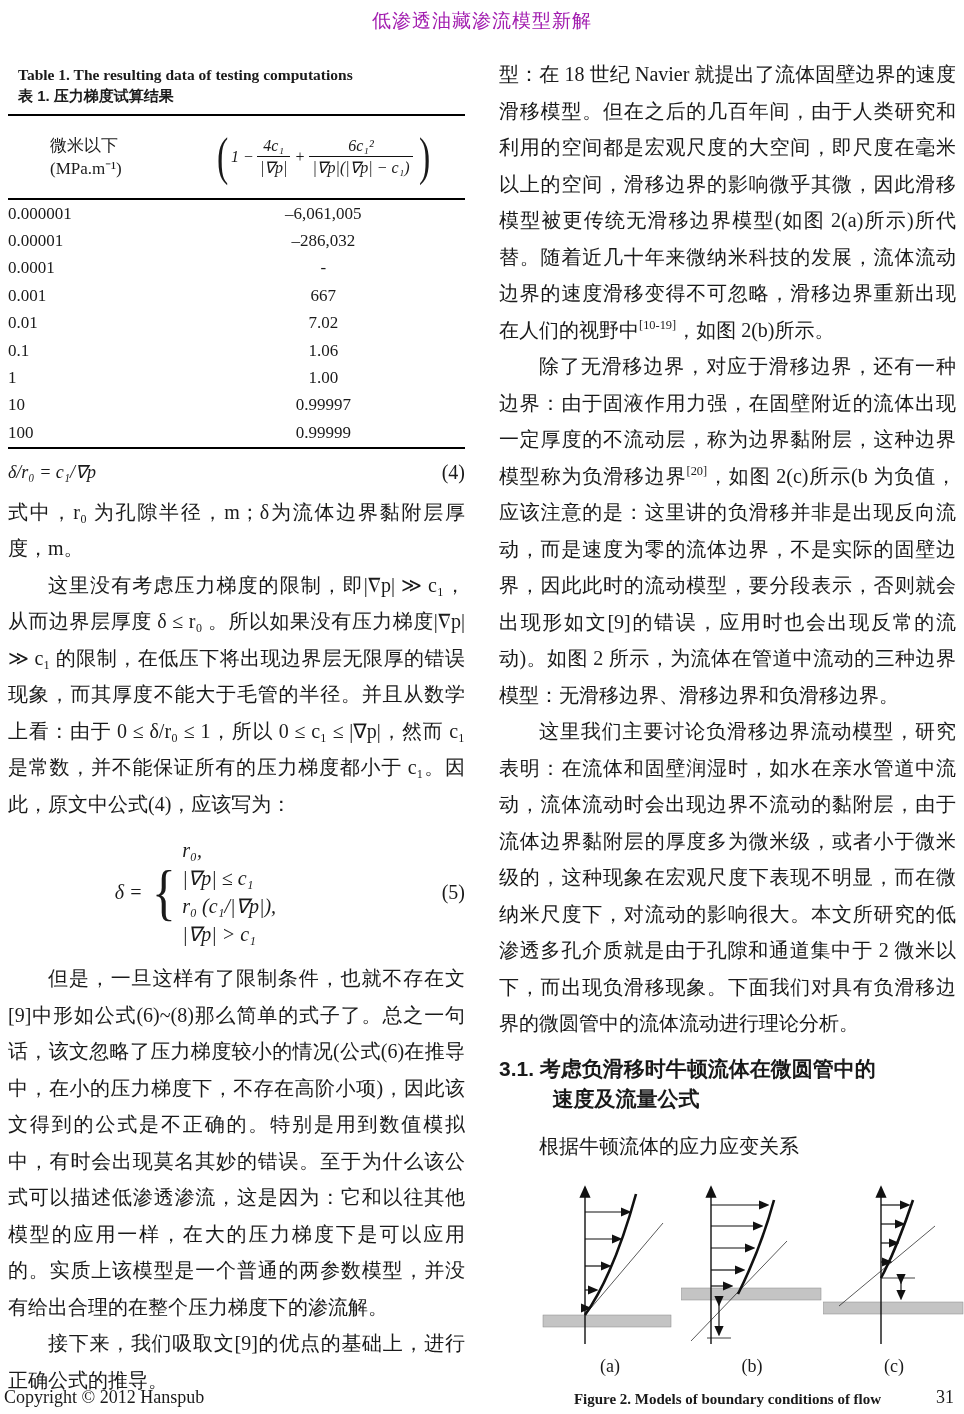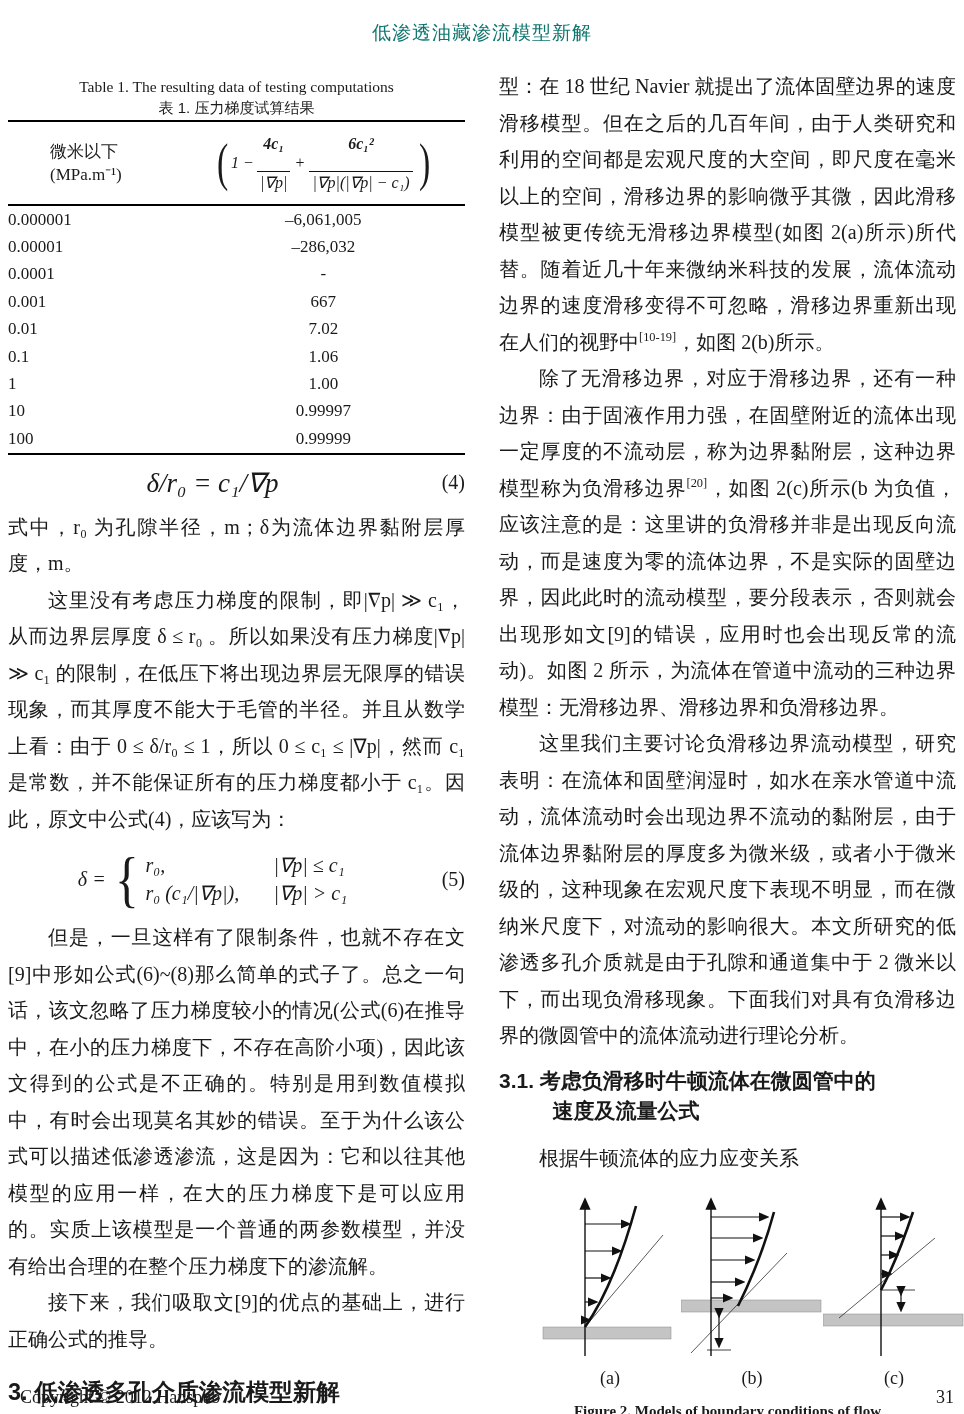--- a/index.html
+++ b/index.html
@@ -2,69 +2,69 @@
 <html><head>
 <meta charset="utf-8">
 <style>
   html,body{margin:0;padding:0;background:#fff;}
   .page{
     position:relative;width:964px;height:1414px;background:#fff;
     font-family:"Liberation Serif", serif;color:#1a1a1a;
     overflow:hidden;
   }
   .running-head{
-    text-align:center;padding-top:20px;font-size:19px;color:#0f766e;
+    text-align:center;padding-top:8px;font-size:19px;color:#a21caf;
     letter-spacing:1px;
   }
   .cols{display:flex;gap:34px;padding:0 8px;margin-top:22px;}
   .col{width:457px;}
   .body-text{font-size:20px;line-height:36.5px;text-align:justify;}
   .indent{text-indent:2em;}
   sup{font-size:0.62em;line-height:0;}
   
-  .tbl-caption{text-align:center;font-weight:normal;font-size:15.5px;line-height:21px;margin:8px 10px 2px;}
+  .tbl-caption{font-weight:bold;font-size:15.5px;line-height:21px;margin:8px 10px 8px;}
   .tbl-caption .zh{font-family:"Liberation Sans",sans-serif;font-size:15px;}
   table.dtable{width:100%;border-collapse:collapse;border-top:2px solid #000;border-bottom:2px solid #000;}
   table.dtable th{border-bottom:2px solid #000;font-weight:normal;height:80px;vertical-align:middle;}
   .th1{font-size:17px;text-align:left;padding-left:42px;line-height:23px;width:38%;}
   .th2{text-align:center;}
   td.c1{width:38%;text-align:left;font-size:17px;height:27.4px;padding:0;}
   td.c2{text-align:center;font-size:17px;height:27.4px;padding:0;}
   
   .math{font-style:italic;}
   .formula{display:inline-flex;align-items:center;font-size:16px;font-style:italic;}
   .paren{font-size:52px;font-weight:200;font-style:normal;line-height:0.9;transform:scaleX(.65);}
   .frac{display:inline-block;text-align:center;vertical-align:middle;margin:0 3px;}
-  .frac .num{display:block;border-bottom:1px solid #111;padding:0 3px 18px;font-weight:bold;}
+  .frac .num{display:block;border-bottom:1px solid #111;padding:0 3px 1px;}
   .frac .den{display:block;padding:1px 3px 0;}
   .fop{margin:0 2px;font-style:normal;}
   
   .eq-line{display:flex;align-items:center;margin:12px 0 10px;}
-  .eq-body{flex:1;text-align:center;font-size:27px;}
+  .eq-body{flex:1;text-align:left;font-size:18px;}
   .eq-num{width:48px;text-align:right;font-size:20px;}
   .eq5-wrap{display:flex;align-items:center;margin:14px 0 12px;}
   .eq5-center{flex:1;display:flex;justify-content:center;align-items:center;font-size:20px;}
   .brace{font-size:62px;font-weight:200;line-height:0.85;margin:0 4px 0 6px;transform:scaleX(.8);}
   .cases{display:inline-block;}
-  .cases .crow{display:flex;line-height:28px;}
+  .cases .crow{display:flex;line-height:28px;flex-direction:column;}
   .cases .cval{min-width:128px;text-align:left;}
   .cases .ccond{text-align:left;}
   
   .h-sec{font-family:"Liberation Sans",sans-serif;font-weight:bold;font-size:23.5px;margin:20px 0 28px;line-height:30px;}
   .h-sub{font-family:"Liberation Sans",sans-serif;font-weight:bold;font-size:21px;line-height:30px;margin:12px 0 14px;}
   .h-sub .l2{margin-left:2.55em;}
   
   .fig{margin-top:14px;}
   .fig-panels{display:flex;justify-content:space-between;padding:0 28px 0 40px;}
   .fig-panel{text-align:center;}
   .fig-label{font-size:18px;margin-top:2px;}
   .fig-caption{font-weight:bold;font-size:15px;line-height:20px;text-align:center;margin-top:12px;}
   
   .footer{
-    position:absolute;left:20px;right:10px;bottom:6px;
+    position:absolute;left:4px;right:10px;bottom:6px;
     display:flex;justify-content:space-between;font-size:18px;
   }
 </style>
 </head>
 <body>
 
 <div class="page">
 
   <div class="running-head">低渗透油藏渗流模型新解</div>
 

